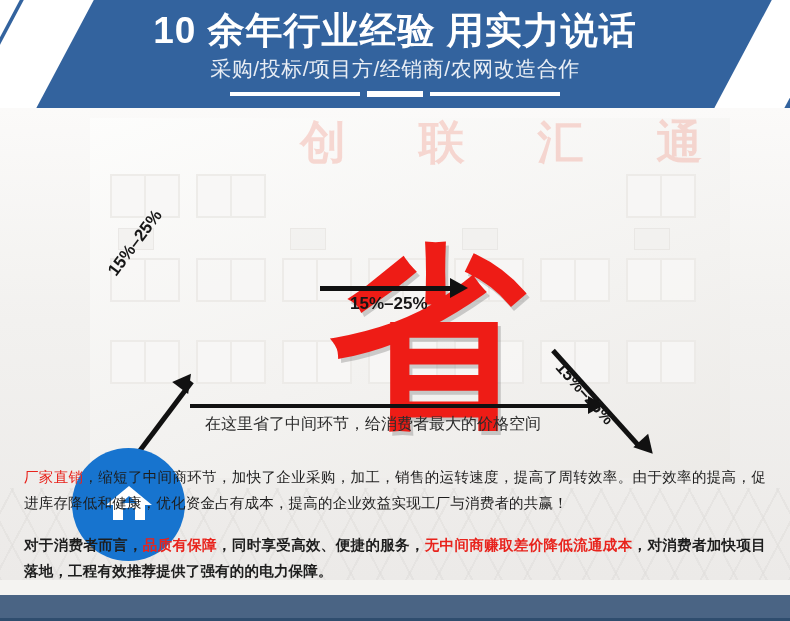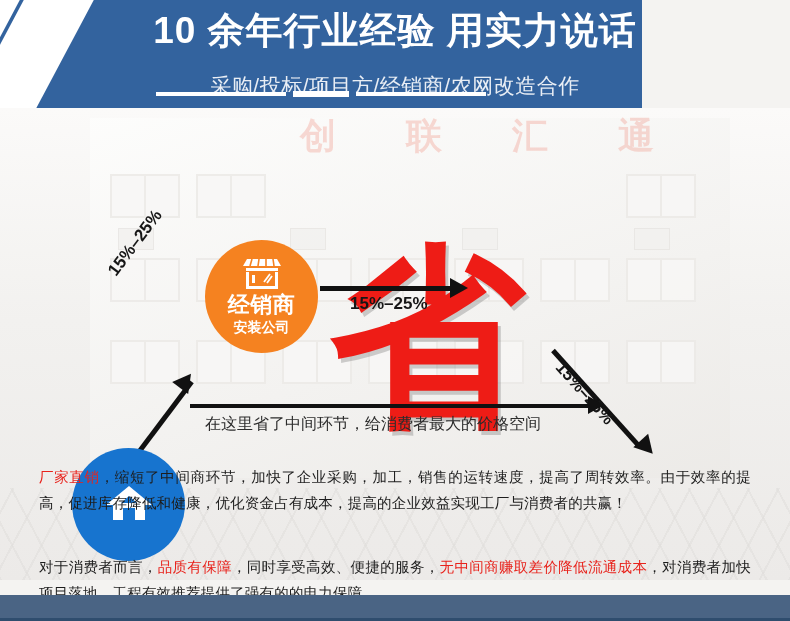--- a/index.html
+++ b/index.html
@@ -11,21 +11,21 @@
   }
   #page {
     position:relative;
     width:790px; height:621px;
     overflow:hidden;
     background:#f4f3f1;
   }
 
   
   .header {
-    position:absolute; left:0; top:0; width:642px; height:108px;
+    position:absolute; left:0; top:0; width:790px; height:108px;
     background:#33639e;
     overflow:hidden;
   }
   .hdr-slash {
     position:absolute;
     background:#ffffff;
     transform:skewX(-28deg);
   }
   .hs1 { left:-62px; top:-14px; width:52px;  height:140px; }
   .hs2 { left:-6px;  top:-14px; width:70px;  height:140px; }
@@ -36,21 +36,21 @@
     position:absolute; left:0; top:8px; width:790px;
     text-align:center;
     color:#ffffff;
     font-size:37px;
     font-weight:bold;
     letter-spacing:1px;
     line-height:46px;
     white-space:nowrap;
   }
   .hdr-sub {
-    position:absolute; left:0; top:73px; width:790px;
+    position:absolute; left:0; top:56px; width:790px;
     text-align:center;
     color:#e9eef5;
     font-size:21px;
     line-height:26px;
     letter-spacing:0.5px;
     white-space:nowrap;
   }
   .hdr-rule {
     position:absolute; top:92px; left:50%;
     transform:translateX(-50%);
@@ -93,21 +93,21 @@
     position:absolute; left:0; bottom:0; width:790px; height:92px;
     opacity:0.5;
     background:
       repeating-linear-gradient(62deg,  rgba(210,208,205,0.55) 0 2px, transparent 2px 26px),
       repeating-linear-gradient(-62deg, rgba(210,208,205,0.55) 0 2px, transparent 2px 26px);
   }
 
   
   .watermark {
     position:absolute; left:300px; top:4px;
-    font-size:36px; font-weight:bold;
+    font-size:46px; font-weight:bold;
     color:#f08a7a; opacity:0.30;
     letter-spacing:30px;
     white-space:nowrap;
   }
 
   
   .big-save {
     position:absolute; left:330px; top:132px;
     font-size:195px; line-height:195px;
     font-weight:bold;
@@ -159,27 +159,27 @@
     font-size:17px; font-weight:bold; color:#161616;
     white-space:nowrap;
   }
   .center-label {
     position:absolute;
     font-size:16px; color:#2c2c2c; white-space:nowrap;
   }
 
   
   .copy {
-    position:absolute; left:0; top:464px; width:790px; padding:0 39px;
+    position:absolute; left:0; top:464px; width:790px; padding:0 24px;
   }
   .para {
     font-size:14.5px; line-height:26px; color:#1d1d1d;
     letter-spacing:0.2px; text-align:justify;
   }
-  .para + .para { margin-top:38px; }
+  .para + .para { margin-top:16px;font-weight:bold; }
   .hl { color:#e8231c; }
 
   
   .footer {
     position:absolute; left:0; top:595px; width:790px; height:26px;
     background:#4a6484;
   }
   .footer-line {
     position:absolute; left:0; bottom:0; width:790px; height:3px;
     background:#2f4d6e;
@@ -247,36 +247,20 @@
     <div class="arrow-label" style="left:350px; top:186px;">15%–25%</div>
 
     <div class="arrow-line" style="left:553px; top:240px; width:128px; transform:rotate(48deg);"></div>
     <div class="arrow-head" style="left:553px; top:240px; transform:rotate(48deg) translateX(120px) translateY(-10px);"></div>
     <div class="arrow-label" style="left:566px; top:250px; transform:rotate(48deg); transform-origin:0 0;">15%–25%</div>
 
     <div class="arrow-line" style="left:190px; top:296px; width:400px; height:4px;"></div>
     <div class="arrow-head" style="left:588px; top:288px; border-top-width:9px; border-bottom-width:9px; border-left-width:16px;"></div>
     <div class="center-label" style="left:205px; top:306px;">在这里省了中间环节，给消费者最大的价格空间</div>
 
-    <div class="node orange" id="node-dealer">
-      <span class="ico">
-        <svg width="44" height="33" viewBox="0 0 44 33" fill="none">
-          <path d="M3 9 L7 2 L37 2 L41 9 Z" fill="#fff"></path>
-          <path d="M12 2 L10 9 M19 2 L18 9 M26 2 L26 9 M33 2 L34 9" stroke="#f58220" stroke-width="1.6"></path>
-          <rect x="6" y="11" width="32" height="3" fill="#fff"></rect>
-          <rect x="6" y="15" width="3" height="17" fill="#fff"></rect>
-          <rect x="35" y="15" width="3" height="17" fill="#fff"></rect>
-          <rect x="6" y="29" width="32" height="3" fill="#fff"></rect>
-          <rect x="12" y="18" width="3" height="8" fill="#fff"></rect>
-          <path d="M24 25 L30 17 M27 26 L32 19" stroke="#fff" stroke-width="1.8"></path>
-        </svg>
-      </span>
-      <span class="ttl">经销商</span>
-      <span class="sub">安装公司</span>
-    </div>
 
 
     <div class="node blue" id="node-company">
       <span class="ico">
         <svg width="50" height="38" viewBox="0 0 50 38" fill="none">
           <path d="M25 2 L48 21 L41 21 L41 36 L31 36 L31 24 L19 24 L19 36 L9 36 L9 21 L2 21 Z" fill="#fff"></path>
           <path d="M25 12 L33 19 L17 19 Z" fill="#1774cf"></path>
         </svg>
       </span>
     </div>

